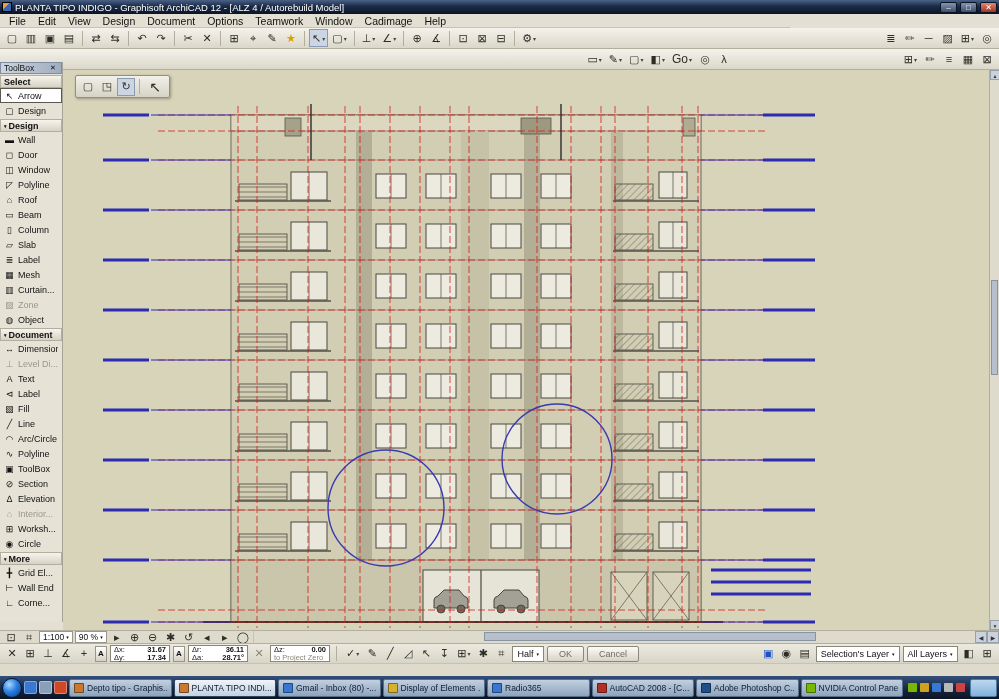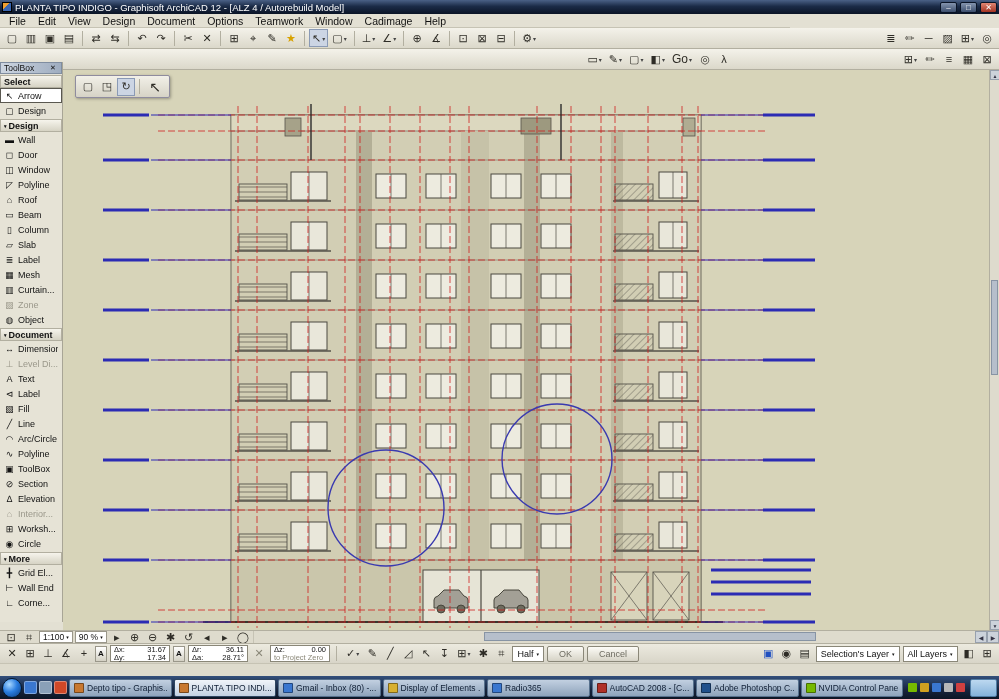--- a/index.html
+++ b/index.html
@@ -52,21 +52,21 @@
 .qcombo .dd{font-size:5px}
 .hscroll{flex:1;position:relative;height:12px;margin:0 1px;background:#dedbcd;border-left:1px solid #c6c3b4}
 .hthumb{position:absolute;left:32%;top:1px;width:46%;height:9px;background:#b6bfcb;border:1px solid #8794a4}
 .harrow{height:12px;width:12px;display:inline-flex;align-items:center;justify-content:center;font-size:6px;background:#ccd2da;border:1px solid #97a0ad;color:#334}
 
 .coordbar{position:absolute;left:0;top:643px;width:999px;height:20px;background:linear-gradient(#eceadf,#d8d5c8);border-top:1px solid #b2afa0;display:flex;align-items:center;gap:3px;padding:0 4px;font-size:9px}
 .coordbar .tbtn{height:16px;min-width:16px}
 .abtn{width:12px;height:16px;background:linear-gradient(#fff,#d4d1c4);border:1px solid #9a978a;font-size:8px;font-weight:bold;display:inline-flex;align-items:center;justify-content:center;flex:none}
 .coordbox{background:#fff;border:1px solid #8a8778;height:17px;min-width:60px;padding:0 3px;display:flex;flex-direction:column;justify-content:center;flex:none}
 .coordbox .row{display:flex;justify-content:space-between;gap:5px;font-size:7.5px;line-height:8px}
-.coordbox .val{font-weight:normal}
+.coordbox .val{font-weight:bold}
 .coordbox .ref{color:#8a8778}
 .combo{height:16px;background:#fff;border:1px solid #8a8778;display:inline-flex;align-items:center;gap:3px;padding:0 4px;font-size:9px;flex:none}
 .combo .dd{font-size:5px}
 .btn{height:16px;padding:0 11px;background:linear-gradient(#fcfbf6,#d6d3c6);border:1px solid #8a8778;border-radius:2px;font-size:9px;color:#6f6d62}
 .right-group{margin-left:auto;display:flex;align-items:center;gap:3px}
 
 .bottomedge{position:absolute;left:0;top:663px;width:999px;height:13px;background:#dedbcd;border-top:1px solid #c6c3b4}
 
 .taskbar{position:absolute;left:0;top:676px;width:999px;height:23px;background:linear-gradient(#33507c,#17243d 60%,#0c1524);display:flex;align-items:center;gap:2px;padding:0 2px}
 .start-orb{width:20px;height:20px;border-radius:50%;background:radial-gradient(circle at 35% 30%,#a8d8ff,#2a7de0 45%,#0a3a7a);border:1px solid #04182f;flex:none}

